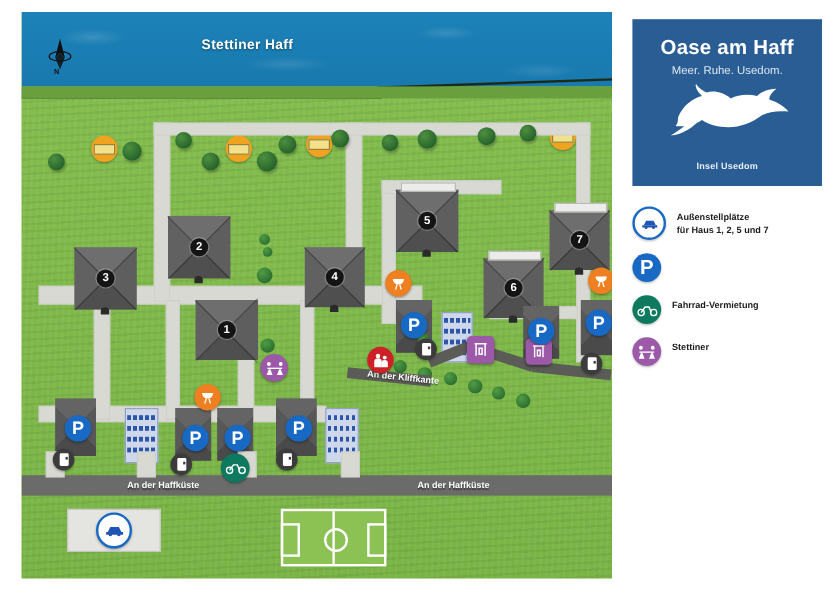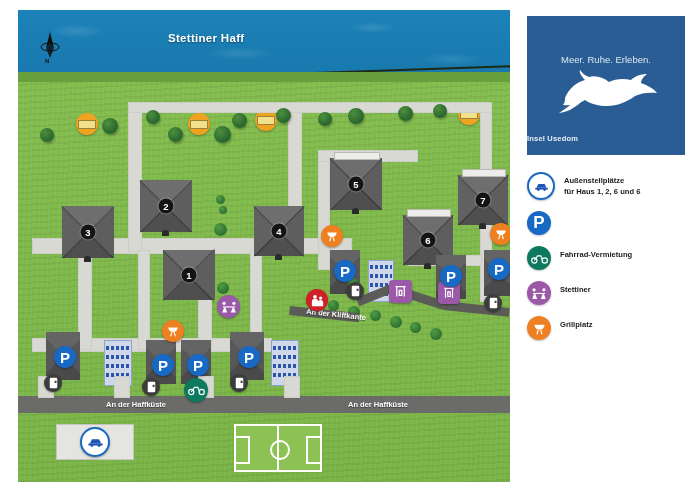--- a/index.html
+++ b/index.html
@@ -84,21 +84,21 @@
   .pitch .mid{position:absolute;left:50%;top:0;width:2px;height:100%;background:#fff;margin-left:-1px;}
   .pitch .circ{position:absolute;left:50%;top:50%;width:16px;height:16px;margin:-8px 0 0 -8px;
                border:2px solid #fff;border-radius:50%;}
   .pitch .box{position:absolute;top:50%;width:12px;height:24px;margin-top:-12px;border:2px solid #fff;}
 
   
   #logo{position:absolute;left:527px;top:16px;width:158px;height:139px;background:#2a5d93;}
   .logo-title{position:absolute;left:0;top:14px;width:100%;text-align:center;color:#fff;
               font-size:17px;font-weight:bold;letter-spacing:.2px;}
   .logo-sub{position:absolute;left:0;top:38px;width:100%;text-align:center;color:#dce8f3;font-size:9.5px;}
-  .logo-place{position:absolute;left:0;bottom:12px;width:100%;color:#e7eff7;
+  .logo-place{position:absolute;left:0;bottom:12px;width:100%;text-align:center;color:#e7eff7;
               font-size:7.5px;font-weight:bold;letter-spacing:.2px;}
   .logo-bird{position:absolute;left:50%;top:52px;transform:translateX(-50%);}
 
   #legend{position:absolute;left:527px;top:172px;width:166px;}
   .leg-row{display:flex;align-items:flex-start;margin-bottom:11px;}
   .leg-ic{flex:0 0 24px;width:24px;height:24px;border-radius:50%;margin-right:9px;
           display:flex;align-items:center;justify-content:center;box-shadow:0 1px 2px rgba(0,0,0,.25);}
   .leg-tx{font-size:7.6px;color:#1c1c1c;line-height:1.45;padding-top:3px;font-weight:bold;}
   .leg-ic.pitchic{background:#f3f3f1;border:1px solid #a9a9a4;border-radius:50%;}
 </style>
@@ -387,21 +387,22 @@
 
     <div class="pitch" style="left:216px;top:414px;width:84px;height:44px;">
       <div class="mid"></div>
       <div class="circ"></div>
       <div class="box" style="left:-2px;"></div>
       <div class="box" style="right:-2px;"></div>
     </div>
   </div>
 
   <div id="logo">
-    <div class="logo-sub">Meer. Ruhe. Erleben.</div>
+    <div class="logo-title">Oase am Haff</div>
+    <div class="logo-sub">Meer. Ruhe. Usedom.</div>
     <div class="logo-bird">
       <svg width="110" height="56" viewBox="0 0 110 56">
         <path d="M14 30 C18 20, 26 14, 34 12 C30 8, 28 4, 29 2 C32 6, 35 8, 38 9
                  C44 7, 52 9, 58 14 C64 11, 72 10, 80 12
                  C84 8, 90 6, 96 6 C92 9, 90 12, 90 15
                  C96 17, 102 20, 106 25 C98 24, 90 25, 84 28
                  C76 34, 66 38, 56 38 C48 38, 40 36, 34 32
                  C28 36, 20 38, 12 37 C14 35, 14 32, 14 30 Z" fill="#ffffff"></path>
         <path d="M30 34 C24 40, 16 44, 8 45 C14 41, 20 37, 24 33 Z" fill="#ffffff"></path>
       </svg>
@@ -416,21 +417,21 @@
       <div class="leg-ic" style="background:#fff;border:2px solid #1769c4;">
         <svg width="15" height="9" viewBox="0 0 24 14" fill="#1f56b5">
           <path d="M2 9h20v3H2z"></path>
             <path d="M4 9l3-6h10l3 6z"></path>
           <circle cx="7" cy="12" r="2"></circle>
             <circle cx="17" cy="12" r="2"></circle>
         </svg>
       </div>
       <div class="leg-tx">
         <div>Außenstellplätze</div>
-        <div>für Haus 1, 2, 6 und 6</div>
+        <div>für Haus 1, 2, 5 und 7</div>
       </div>
     </div>
 
     <div class="leg-row">
       <div class="leg-ic" style="background:#1769c4;color:#fff;font-size:17px;font-weight:bold;">P</div>
     </div>
 
     <div class="leg-row">
       <div class="leg-ic" style="background:#0d7a5f;">
         <svg width="17" height="11" viewBox="0 0 26 16" fill="none" stroke="#fff" stroke-width="1.8">
@@ -448,25 +449,15 @@
           <circle cx="5" cy="4" r="2.6"></circle>
             <circle cx="21" cy="4" r="2.6"></circle>
           <path d="M2 19l3-8h2l3 8zM16 19l3-8h2l3 8z"></path>
             <rect x="3" y="9" width="20" height="1.8"></rect>
         </svg>
       </div>
       <div class="leg-tx">Stettiner</div>
     </div>
 
 
-    <div class="leg-row">
-      <div class="leg-ic" style="background:#ef8021;">
-        <svg width="15" height="15" viewBox="0 0 24 24" fill="#fff">
-          <path d="M4 6h16a8 8 0 0 1-16 0z"></path>
-            <path d="M9 14l-2 7h2l2-7z"></path>
-            <path d="M15 14l2 7h-2l-2-7z"></path>
-        </svg>
-      </div>
-      <div class="leg-tx">Grillplatz</div>
-    </div>
 
   </div>
 </div>
 
 </body></html>

